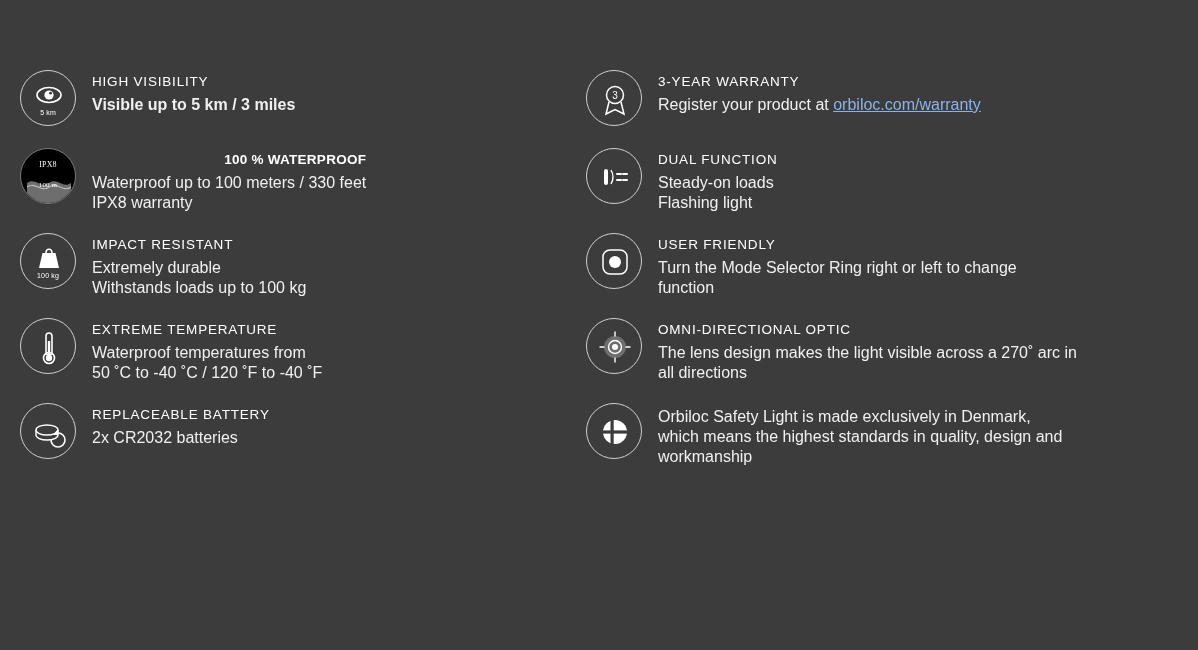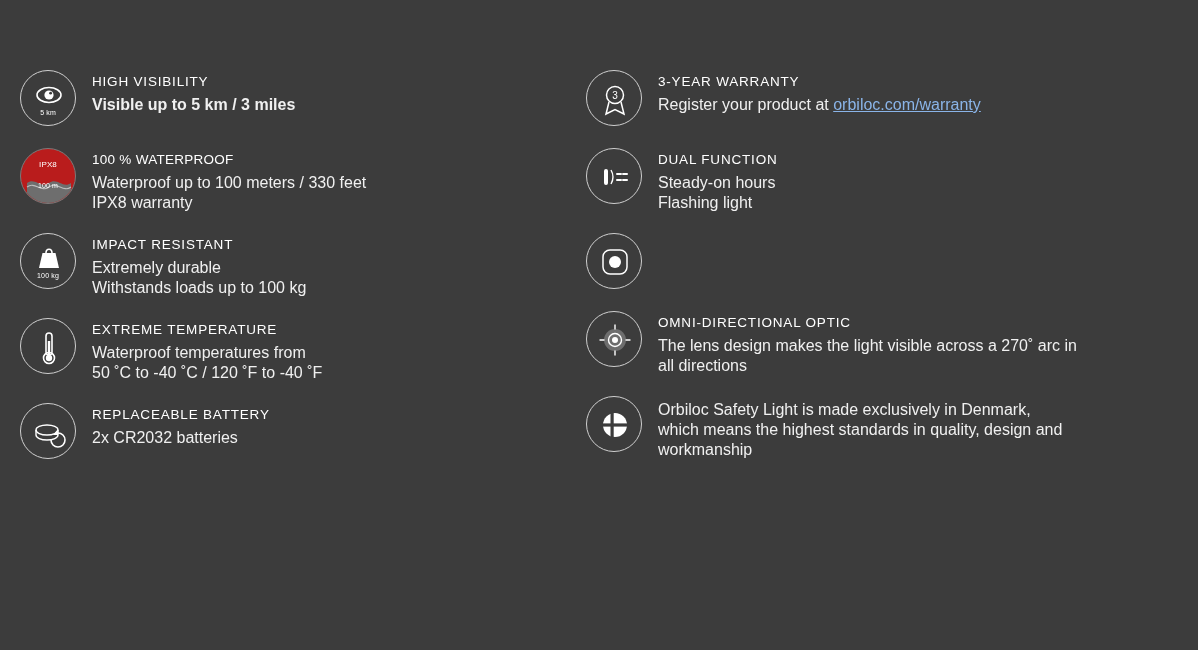--- a/index.html
+++ b/index.html
@@ -57,42 +57,44 @@
   .icon-circle {
     width: 56px;
     height: 56px;
     border-radius: 50%;
     border: 1px solid #cfcfcf;
     box-sizing: border-box;
     position: relative;
     overflow: hidden;
   }
   .icon-circle.filled {
-    background: #b91c1c;
+    background: #000000;
     border-color: #7a7a7a;
+    font-family: Liberation Serif, serif;
   }
   .icon-circle svg {
     position: absolute;
     top: 0;
     left: 0;
   }
   .txt {
     padding-top: 4px;
   }
   .f-title {
     font-size: 13.5px;
     letter-spacing: 0.06em;
     color: #ffffff;
     margin: 0 0 4px 0;
     font-weight: normal;
     line-height: 1.25;
   }
   .f-title.bold {
-    font-weight: normal;
+    font-weight: bold;
     letter-spacing: 0.02em;
+    text-align: right;
   }
   .f-line {
     font-size: 16px;
     line-height: 20px;
     color: #f0f0f0;
     margin: 0;
     max-width: 450px;
   }
   .f-line.bold {
     font-weight: bold;
@@ -242,33 +244,38 @@
                   <line x1="30" y1="25" x2="34" y2="25"></line>
                   <line x1="36" y1="25" x2="40" y2="25"></line>
                   <line x1="30" y1="31" x2="34" y2="31"></line>
                   <line x1="36" y1="31" x2="40" y2="31"></line>
                 </g>
               </svg>
             </div>
           </div>
           <div class="txt">
             <p class="f-title">DUAL FUNCTION</p>
-            <p class="f-line">Steady-on hours</p>
+            <p class="f-line">Steady-on loads</p>
             <p class="f-line">Flashing light</p>
           </div>
         </div>
 
         <div class="feature">
           <div class="icon-wrap">
             <div class="icon-circle">
               <svg width="56" height="56" viewBox="0 0 56 56">
                 <rect x="16" y="16" width="24" height="24" rx="7" fill="none" stroke="#ffffff" stroke-width="1.5"></rect>
                 <circle cx="28" cy="28" r="6" fill="#ffffff"></circle>
               </svg>
             </div>
+          </div>
+          <div class="txt">
+            <p class="f-title">USER FRIENDLY</p>
+            <p class="f-line">Turn the Mode Selector Ring right or left to change</p>
+            <p class="f-line">function</p>
           </div>
         </div>
 
         <div class="feature">
           <div class="icon-wrap">
             <div class="icon-circle">
               <svg width="56" height="56" viewBox="0 0 56 56">
                 <circle cx="28" cy="28" r="11" fill="#6e6e6e"></circle>
                 <circle cx="28" cy="28" r="6.5" fill="none" stroke="#ffffff" stroke-width="1.4"></circle>
                 <circle cx="28" cy="28" r="3" fill="#ffffff"></circle>

